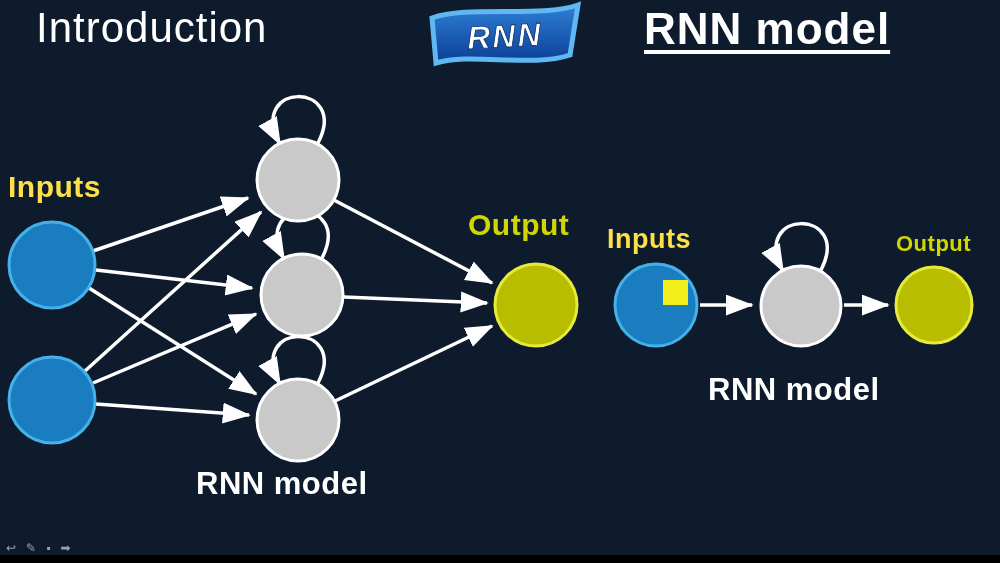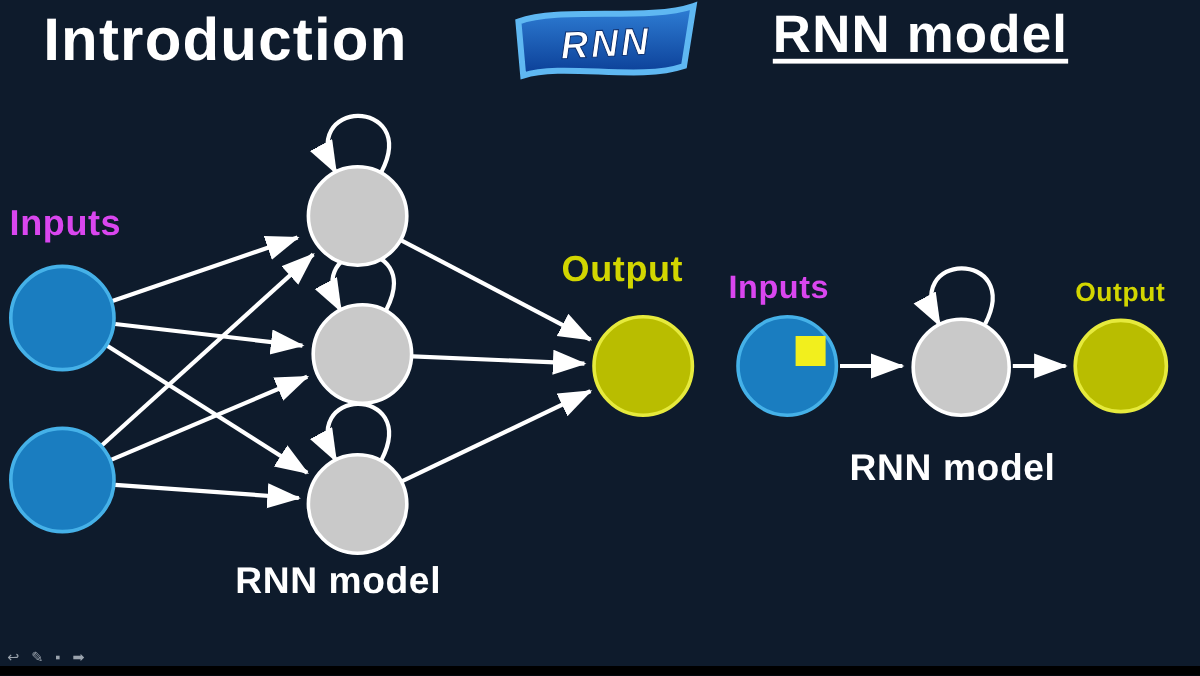--- a/index.html
+++ b/index.html
@@ -6,34 +6,34 @@
   .slide{
     position:relative;
     width:1000px;height:563px;
     background:#0e1b2c;
     overflow:hidden;
     font-family:"Liberation Sans", sans-serif;
   }
   .abs{position:absolute;}
   .title{
     left:36px;top:4px;
-    font-size:50px;font-weight:700;color:#ffffff;
+    font-size:42px;font-weight:400;color:#ffffff;
     letter-spacing:1px;
   }
   .header-right{
     left:644px;top:4px;
     font-size:44px;font-weight:800;color:#ffffff;
     text-decoration:underline;
     text-underline-offset:6px;
     text-decoration-thickness:4px;
     letter-spacing:1px;
   }
   .logo-wrap{left:422px;top:0px;width:165px;height:72px;}
   .lbl{font-weight:800;letter-spacing:0.5px;}
-  .lbl-blue{color:#d946ef;}
+  .lbl-blue{color:#fde047;}
   .lbl-yellow{color:#d2d600;}
   .lbl-white{color:#ffffff;}
   .left-inputs{left:8px;top:170px;font-size:30px;}
   .left-output{left:468px;top:208px;font-size:30px;}
   .left-caption{left:196px;top:466px;font-size:31px;}
   .right-inputs{left:607px;top:224px;font-size:27px;}
   .right-output{left:896px;top:231px;font-size:22px;}
   .right-caption{left:708px;top:372px;font-size:31px;}
   .player-toolbar{
     left:6px;top:540px;height:16px;

